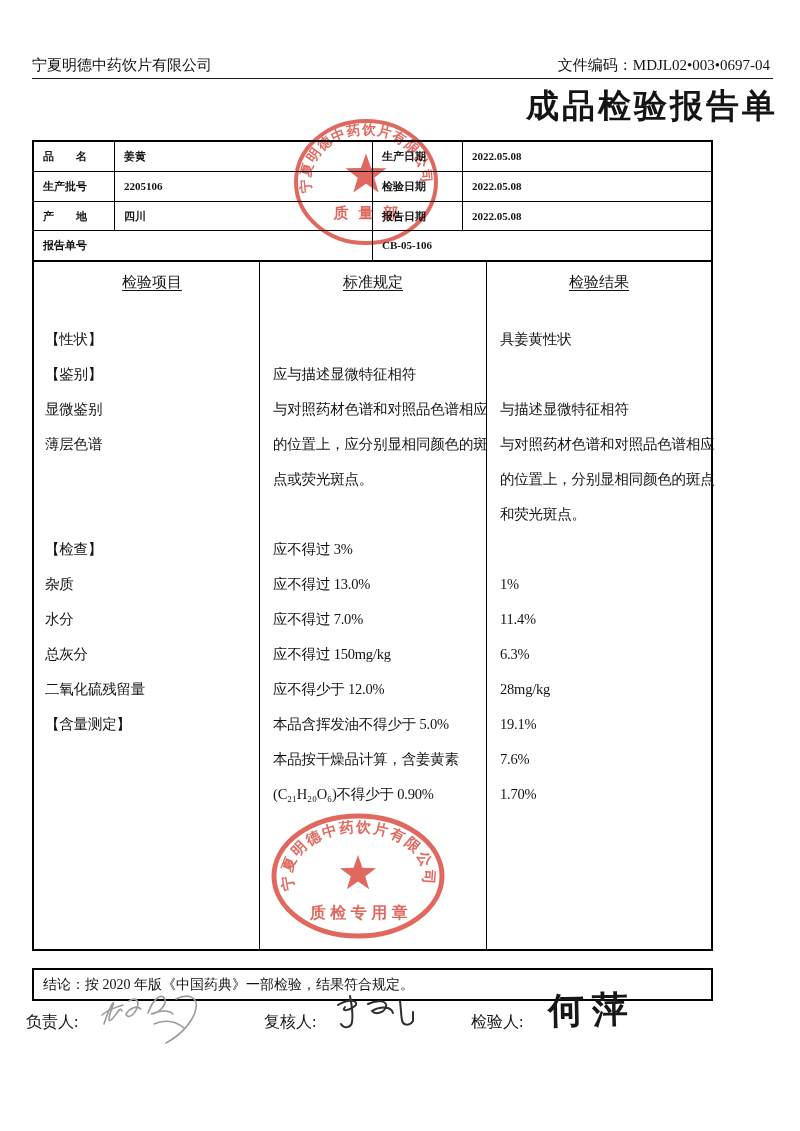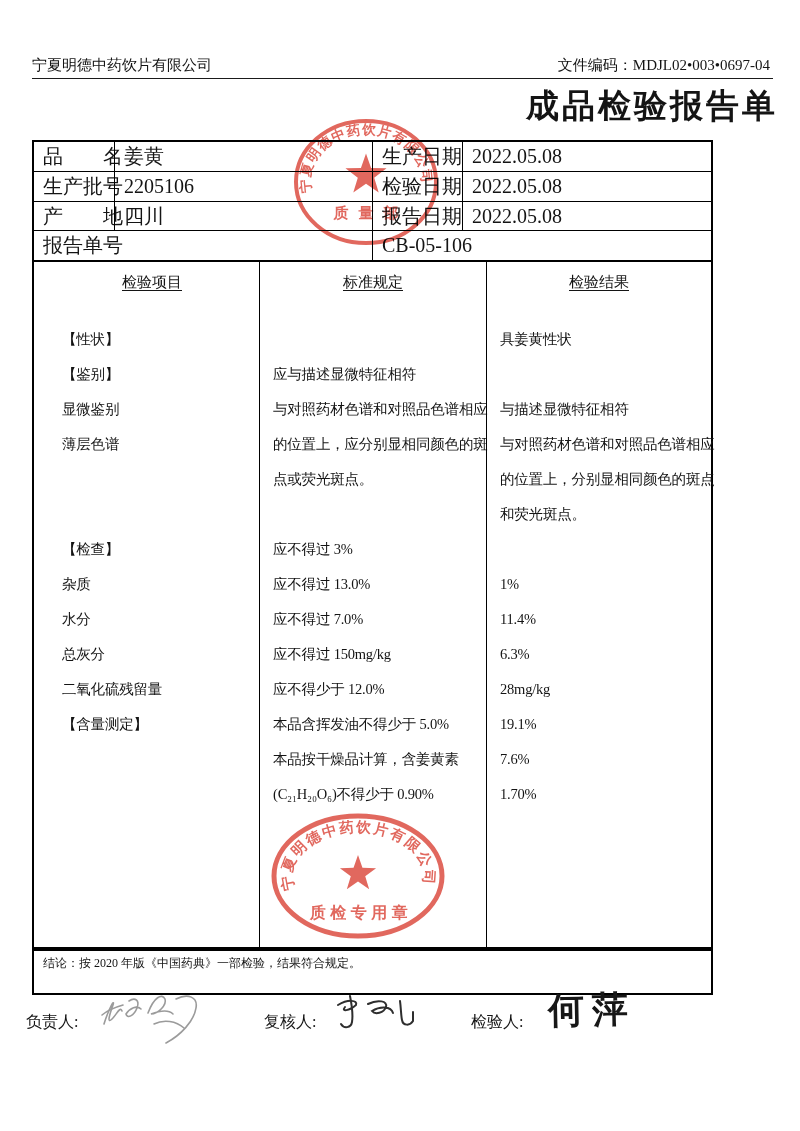--- a/index.html
+++ b/index.html
@@ -13,45 +13,45 @@
     display:flex;justify-content:space-between;align-items:flex-end;font-size:15px;
   }
   .header-rule{position:absolute;top:78px;left:32px;width:741px;height:1px;background:#1a1a1a;}
   .title{
     position:absolute;top:84px;left:0;width:778px;text-align:right;
     font-size:33px;font-weight:700;letter-spacing:3px;
   }
   
   .info-table{
     position:absolute;top:140px;left:32px;width:681px;box-sizing:border-box;
-    border:2px solid #000;font-size:20px;background:transparent;
+    border:2px solid #000;font-size:11px;background:transparent;font-weight:bold;
   }
   .info-row{display:grid;grid-template-columns:80px 258px 90px 249px;height:28.75px;line-height:28.5px;}
   .info-row.report-row{grid-template-columns:338px 339px;}
   .info-row.bt{border-top:1px solid #000;}
   .ic{box-sizing:border-box;padding-left:9px;white-space:nowrap;overflow:visible;}
   .ic.bl{border-left:1px solid #000;}
   
   .main-table{
     position:absolute;top:260px;left:32px;width:681px;height:691px;box-sizing:border-box;
     border:2px solid #000;display:grid;grid-template-columns:225px 227px 225px;
   }
   .mcol{box-sizing:border-box;padding-top:9px;}
   .mcol.b-left{border-left:1px solid #000;}
   .mcol-header{height:51px;font-size:15px;line-height:22px;}
   .mcol-header.h-left{padding-left:11px;text-align:center;}
   .mcol-header.h-center{text-align:center;}
   .hdr{text-decoration:underline;text-underline-offset:3px;}
   .tline{height:35px;line-height:35px;font-size:14.5px;letter-spacing:-0.2px;white-space:pre;}
-  .mcol-items .tline{padding-left:28px;}
+  .mcol-items .tline{padding-left:11px;}
   .mcol-standard .tline,.mcol-result .tline{padding-left:13px;}
   
   .conclusion{
-    position:absolute;top:947px;left:32px;width:681px;height:48px;box-sizing:border-box;
-    border:2px solid #000;line-height:29px;padding-left:9px;font-size:12px;
+    position:absolute;top:968px;left:32px;width:681px;height:33px;box-sizing:border-box;
+    border:2px solid #000;line-height:29px;padding-left:9px;font-size:14px;
   }
   
   .sig-label{position:absolute;font-size:16px;}
   .sig-label.s1{left:26px;top:1012px;}
   .sig-label.s2{left:264px;top:1012px;}
   .sig-label.s3{left:471px;top:1012px;}
   .sig-svg{position:absolute;}
   .sig1{left:96px;top:988px;}
   .sig2{left:330px;top:990px;}
   .sig-name{

